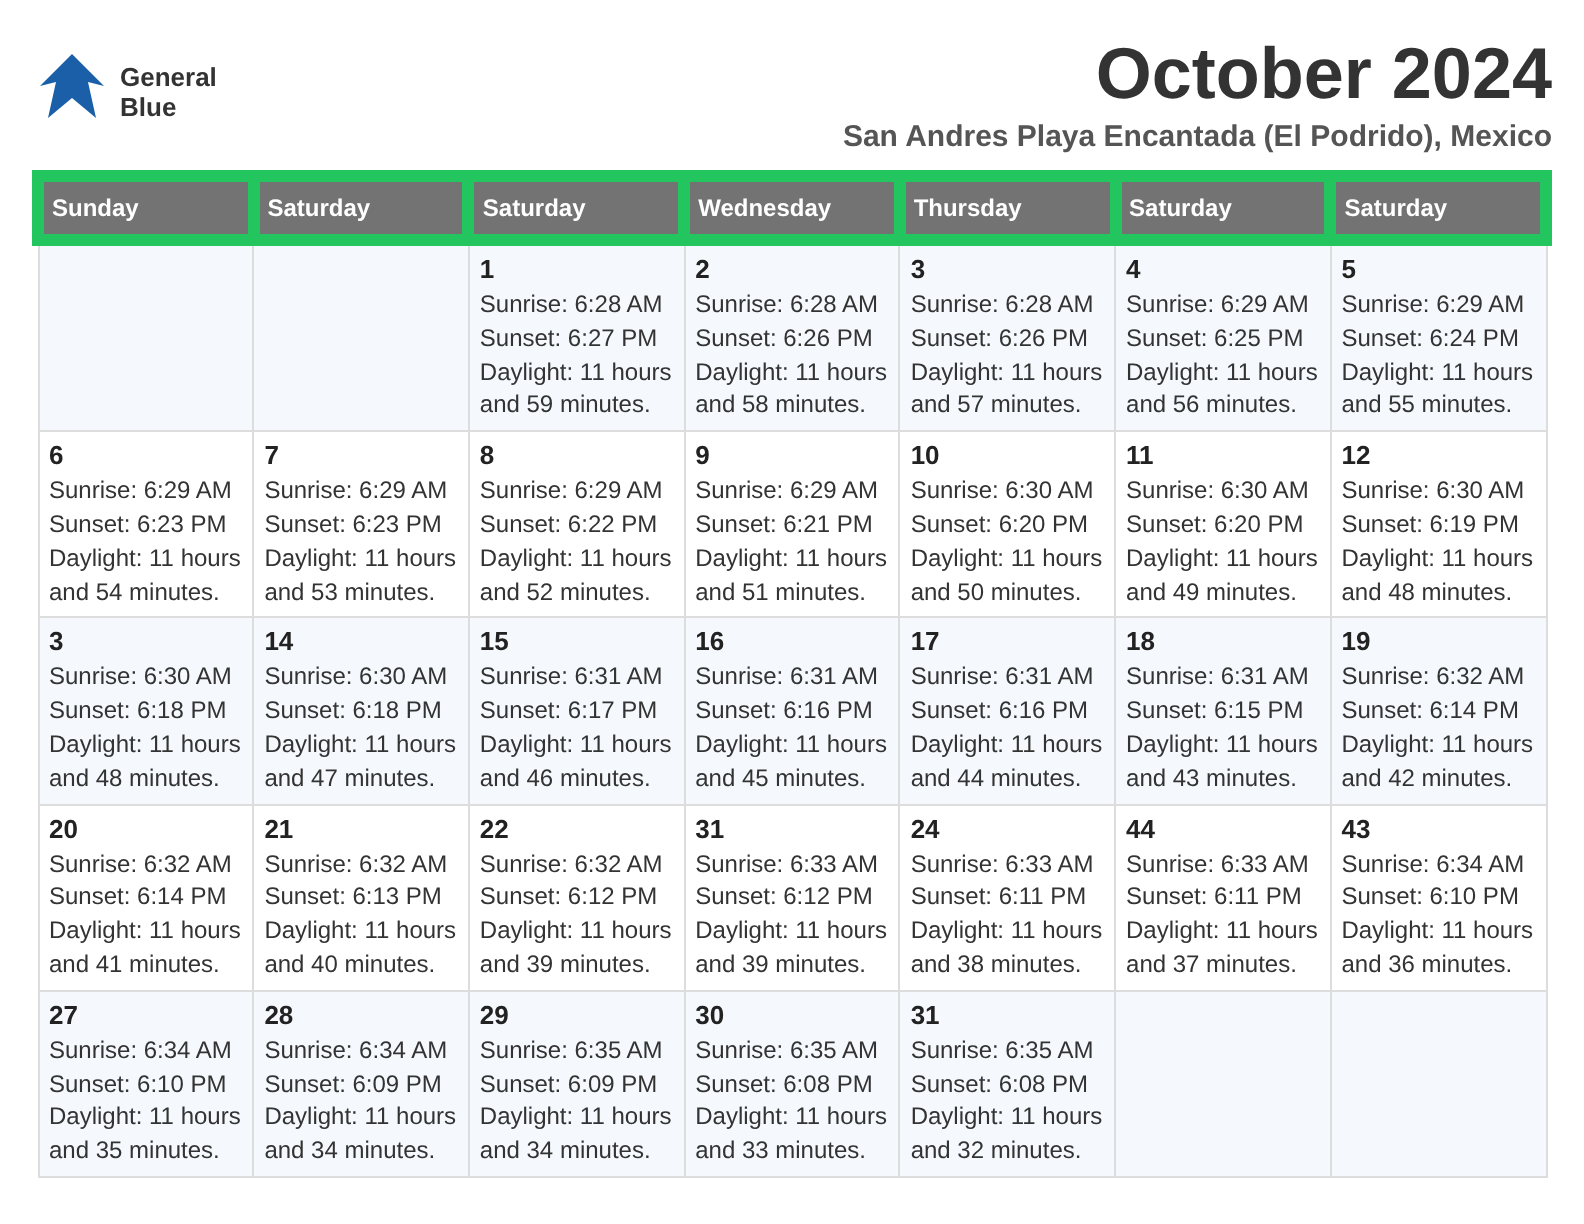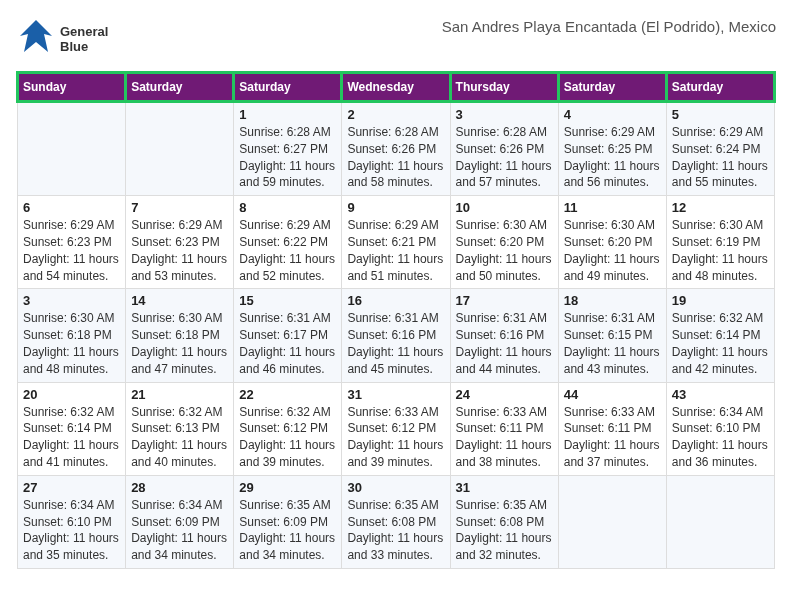--- a/index.html
+++ b/index.html
@@ -6,21 +6,21 @@
     body {
       font-family: Arial, sans-serif;
       background: #fff;
       width: 792px;
       min-height: 612px;
       padding: 16px;
     }
     .header-section {
       display: flex;
       justify-content: space-between;
-      align-items: flex-start;
+      align-items: center;
       margin-bottom: 8px;
     }
     .logo {
       display: flex;
       align-items: center;
       gap: 4px;
     }
     .logo-text {
       display: flex;
       flex-direction: column;
@@ -38,34 +38,35 @@
     }
     .month-title {
       font-size: 36px;
       font-weight: bold;
       color: #333;
     }
     .location-title {
       font-size: 15px;
       color: #555;
       margin-top: 2px;
+      font-weight: bold;
     }
     table {
       width: 100%;
       border-collapse: collapse;
       font-size: 11px;
     }
     thead tr th {
-      background-color: #701a75;
+      background-color: #737373;
       color: #fff;
       padding: 6px 4px;
       text-align: left;
       font-size: 12px;
       font-weight: bold;
-      border: 3px solid #22c55e;
+      border: 6px solid #22c55e;
       margin-left: 12px;
     }
     tbody tr {
       border-bottom: 1px solid #ccc;
     }
     tbody tr:nth-child(odd) {
       background-color: #f5f8fc;
     }
     tbody tr:nth-child(even) {
       background-color: #fff;
@@ -100,20 +101,21 @@
       <svg width="40" height="40" viewBox="0 0 40 40">
         <polygon points="20,4 36,20 28,18 32,36 20,26 8,36 12,18 4,20" fill="#1a5fa8"></polygon>
       </svg>
     </div>
     <div class="logo-text">
       <span>General</span>
       <span>Blue</span>
     </div>
   </div>
   <div class="title-block">
+    <div class="month-title">October 2024</div>
     <div class="location-title">San Andres Playa Encantada (El Podrido), Mexico</div>
   </div>
 </div>
 
 <table>
   <thead>
     <tr>
     <th>Sunday</th>
         <th>Saturday</th>
         <th>Saturday</th>

